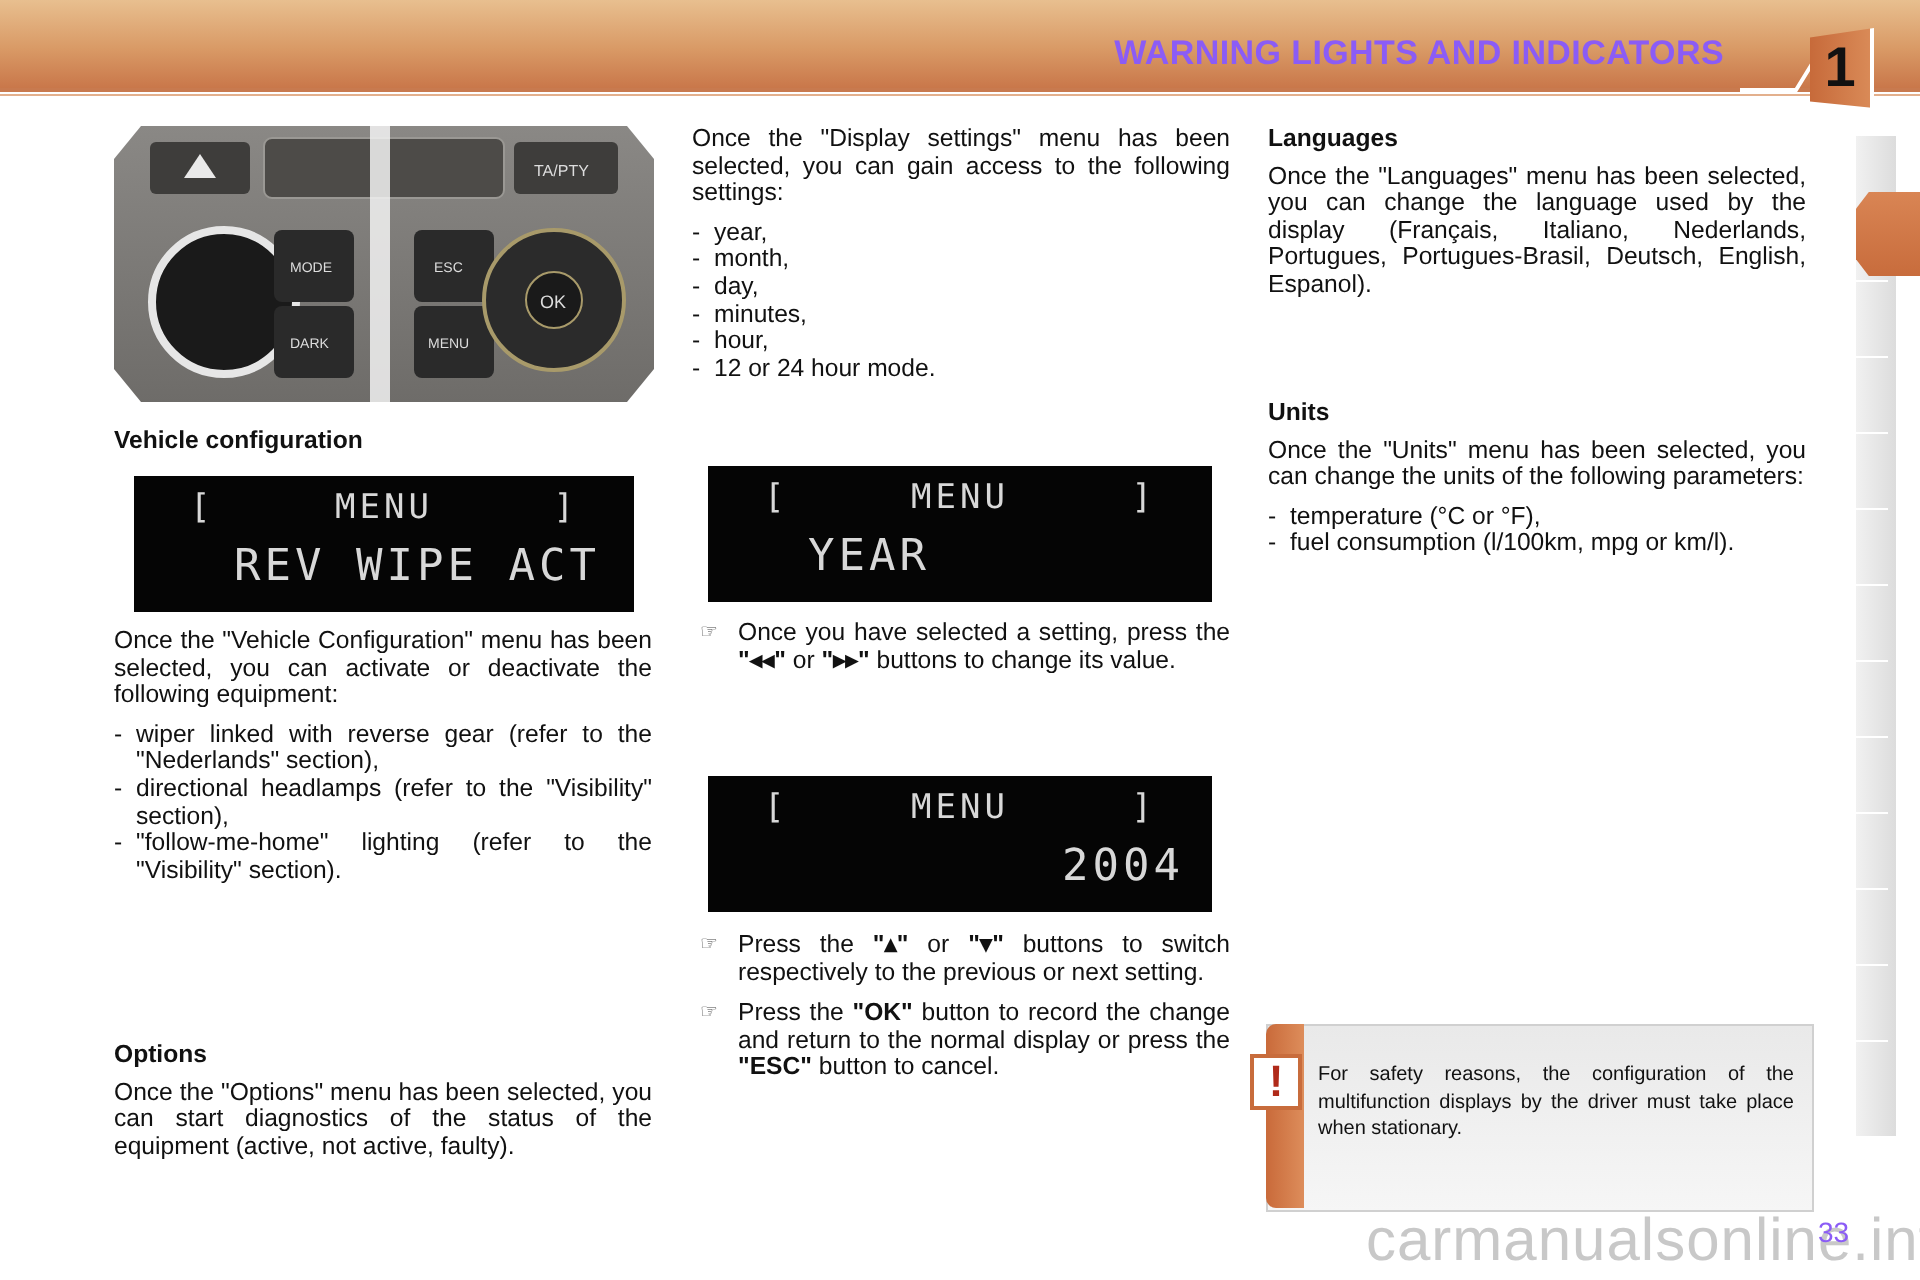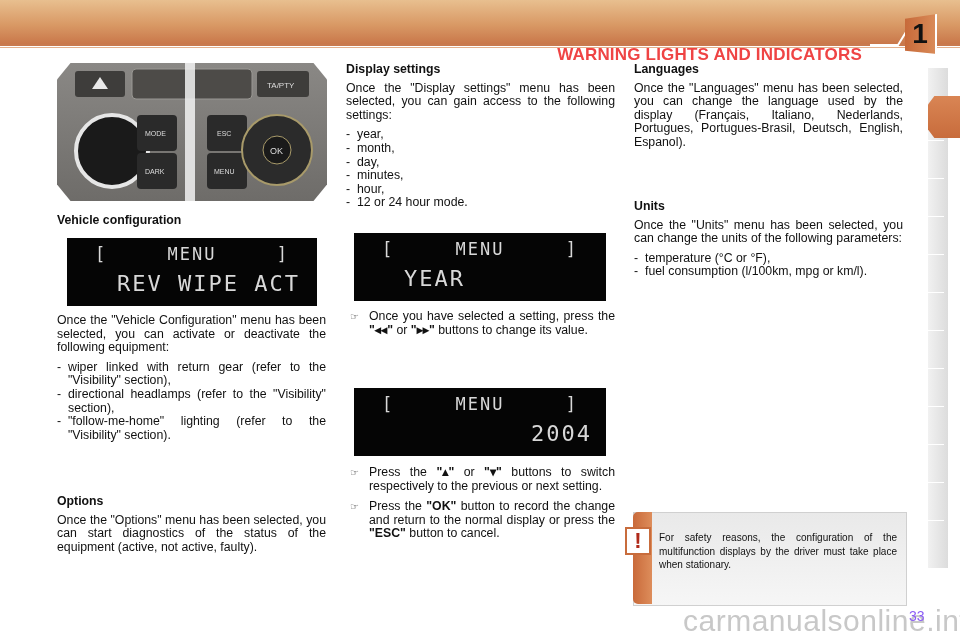--- a/index.html
+++ b/index.html
@@ -10,21 +10,21 @@
     color:#111;
   }
   .header {
     position:absolute; left:0; top:0; width:960px; height:44px;
     background:linear-gradient(180deg,#e8bf8f 0%,#d99a66 55%,#c9774a 100%);
   }
   .header-line1 { position:absolute; left:0; top:44px; width:960px; height:2px; background:#c87a4f; }
   .header-line2 { position:absolute; left:0; top:47px; width:960px; height:1px; background:#e3b08d; }
   .header-title {
     position:absolute; right:98px; top:17px;
-    font-weight:bold; font-size:17px; color:#ef4444; letter-spacing:0.2px;margin-top:28px;
+    font-weight:bold; font-size:17px; color:#8b5cf6; letter-spacing:0.2px;
   }
   .chapter-badge {
     position:absolute; left:905px; top:14px; width:30px; height:40px;
     background:linear-gradient(90deg,#c76a3a,#d98a57);
     clip-path:polygon(0 12%,100% 0,100% 100%,0 92%);
     border-right:2px solid #fff;
     display:flex; align-items:center; justify-content:center;
     font-weight:bold; font-size:28px; color:#111;
   }
   .diag { position:absolute; left:870px; top:30px; width:40px; height:16px; }
@@ -130,32 +130,31 @@
   <div class="r1">
       <span>[</span>
       <span>MENU</span>
       <span>]</span>
     </div>
   <div class="r2" style="left:50px;">REV WIPE ACT</div>
 </div>
 <div class="col" style="left:57px; top:314px; width:269px;">
   <p>Once the "Vehicle Configuration" menu has been selected, you can activate or deactivate the following equipment:</p>
   <ul class="dash">
-    <li>wiper linked with return gear (refer to the "Visibility" section),</li>
+    <li>wiper linked with reverse gear (refer to the "Nederlands" section),</li>
     <li>directional headlamps (refer to the "Visibility" section),</li>
     <li>"follow-me-home" lighting (refer to the "Visibility" section).</li>
   </ul>
 </div>
-<div class="col" style="left:57px; top:495px; width:269px;">
+<div class="col" style="left:57px; top:521px; width:269px;">
   <div class="h">Options</div>
   <p>Once the "Options" menu has been selected, you can start diagnostics of the status of the equipment (active, not active, faulty).</p>
 </div>
 
 <div class="col" style="left:346px; top:63px; width:269px;">
-  <div class="h">Display settings</div>
   <p>Once the "Display settings" menu has been selected, you can gain access to the following settings:</p>
   <ul class="dash">
     <li>year,</li>
     <li>month,</li>
     <li>day,</li>
     <li>minutes,</li>
     <li>hour,</li>
     <li>12 or 24 hour mode.</li>
   </ul>
 </div>

